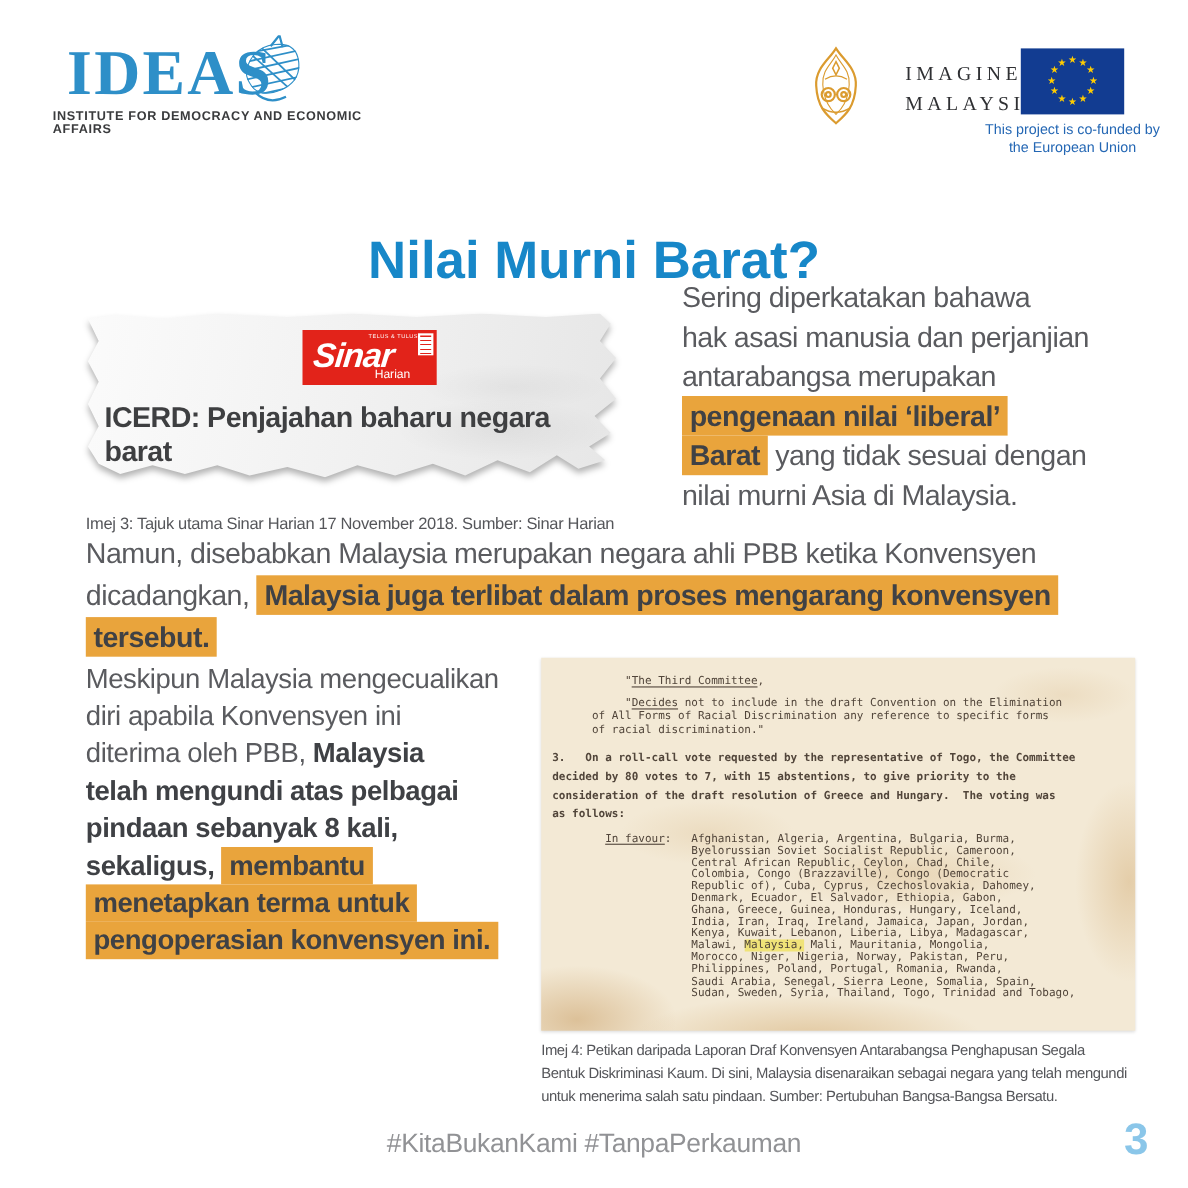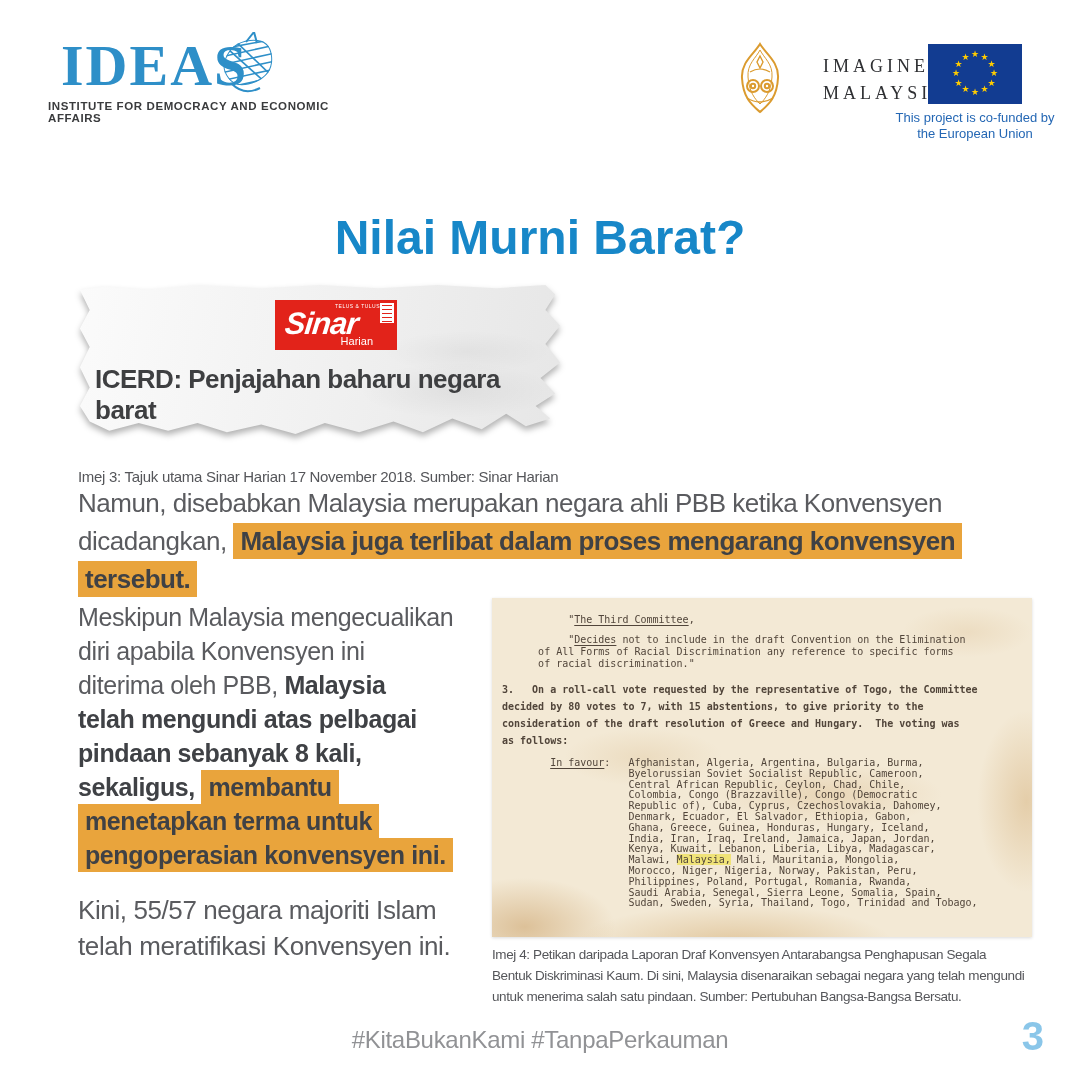--- a/index.html
+++ b/index.html
@@ -178,33 +178,37 @@
         <span class="sinar-tag">TELUS &amp; TULUS</span>
         <span class="sinar-word">Sinar</span>
         <span class="sinar-sub">Harian</span>
         <span class="sinar-stamp"></span>
       </div>
       <div class="clip-headline">ICERD: Penjajahan baharu negara barat</div>
     </div>
   </div>
   <div class="caption caption-img3">Imej 3: Tajuk utama Sinar Harian 17 November 2018. Sumber: Sinar Harian</div>
 
+  <div class="para para-intro"><span>Sering diperkatakan bahawa
+hak asasi manusia dan perjanjian
+antarabangsa merupakan
+</span><span class="seg-highlight">pengenaan nilai ‘liberal’
+Barat</span><span> yang tidak sesuai dengan
+nilai murni Asia di Malaysia.</span></div>
   <div class="para para-namun"><span>Namun, disebabkan Malaysia merupakan negara ahli PBB ketika Konvensyen
 dicadangkan, </span><span class="seg-highlight">Malaysia juga terlibat dalam proses mengarang konvensyen
 tersebut.</span></div>
   <div class="para para-meskipun"><span>Meskipun Malaysia mengecualikan
 diri apabila Konvensyen ini
 diterima oleh PBB, </span><span class="seg-bold">Malaysia
 telah mengundi atas pelbagai
 pindaan sebanyak 8 kali,
 sekaligus, </span><span class="seg-highlight">membantu
 menetapkan terma untuk
 pengoperasian konvensyen ini.</span></div>
-  <div class="para para-kini">Kini, 55/57 negara majoriti Islam
-telah meratifikasi Konvensyen ini.</div>
 
   <div class="un-doc">
     <div class="doc-block doc-committee"><span>           "</span><span class="seg-underline">The Third Committee</span><span>,</span></div>
     <div class="doc-block doc-decides"><span>           "</span><span class="seg-underline">Decides</span><span> not to include in the draft Convention on the Elimination
       of All Forms of Racial Discrimination any reference to specific forms
       of racial discrimination."</span></div>
     <div class="doc-block doc-rollcall">3.   On a roll-call vote requested by the representative of Togo, the Committee
 decided by 80 votes to 7, with 15 abstentions, to give priority to the
 consideration of the draft resolution of Greece and Hungary.  The voting was
 as follows:</div>

